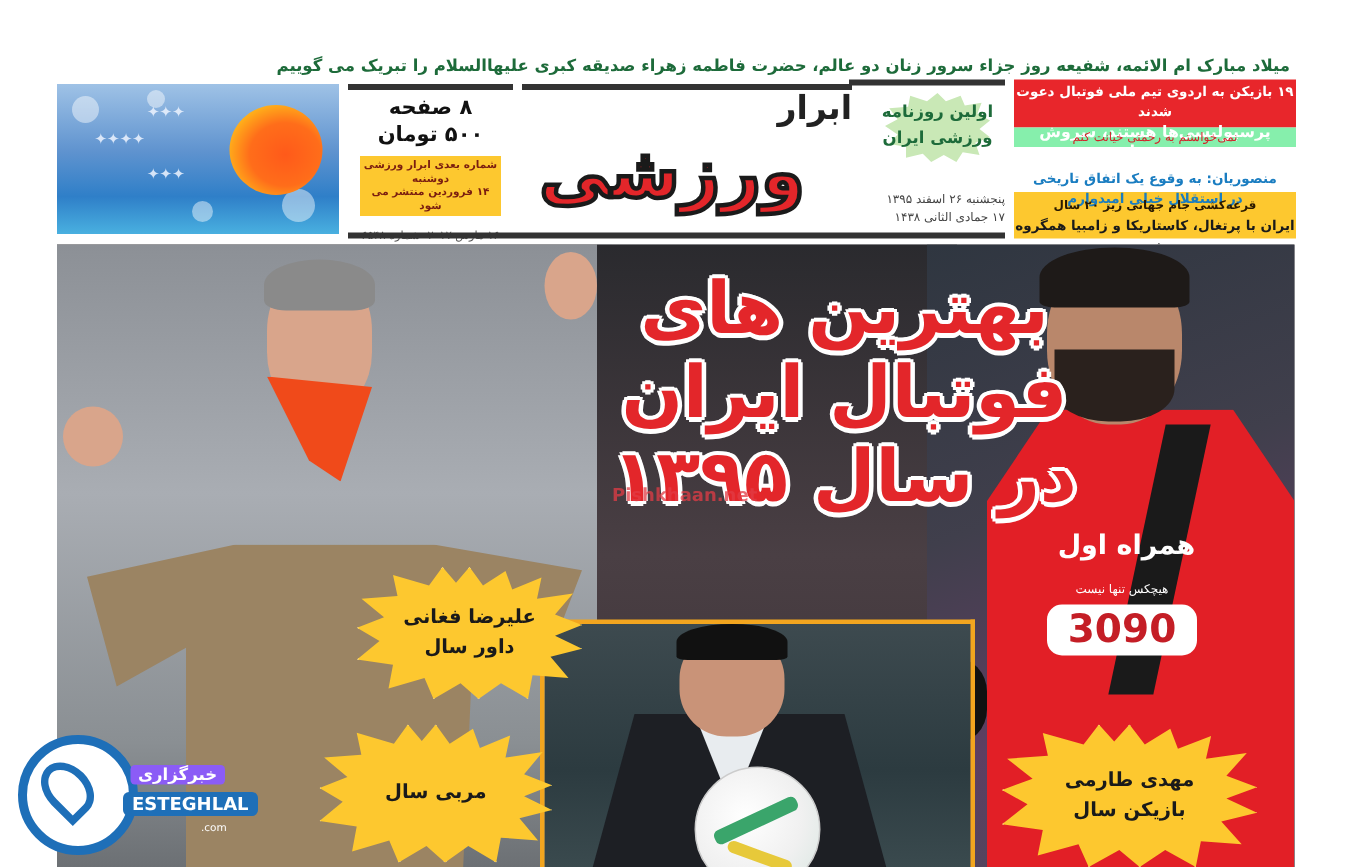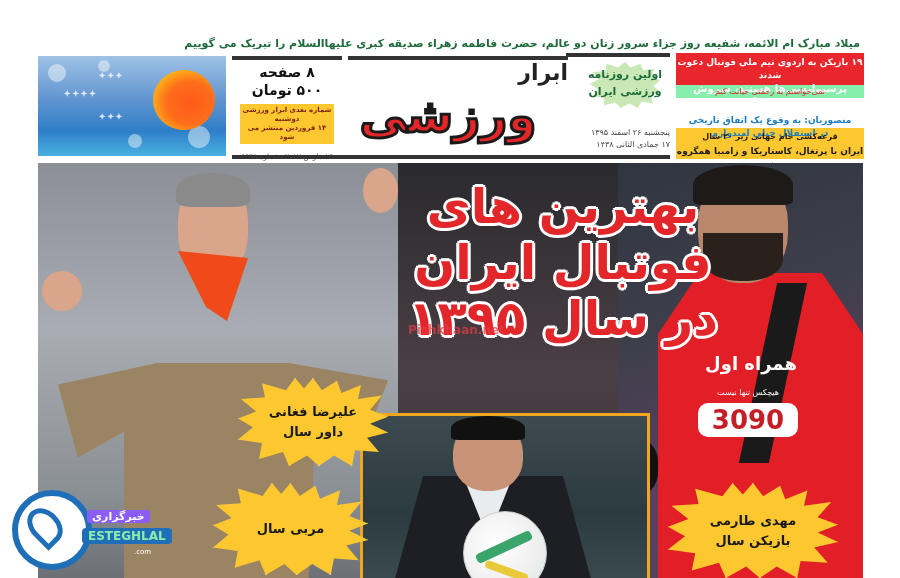--- a/index.html
+++ b/index.html
@@ -75,21 +75,21 @@
     clip-path:polygon(50% 0,56% 14%,66% 3%,69% 17%,82% 8%,80% 24%,96% 20%,88% 36%,100% 44%,88% 52%,100% 62%,86% 68%,94% 84%,78% 82%,76% 100%,64% 88%,54% 100%,46% 88%,34% 100%,30% 84%,14% 92%,16% 74%,0 70%,10% 56%,0 46%,12% 38%,2% 24%,18% 22%,16% 6%,32% 14%,38% 0,44% 12%);
     box-shadow:0 0 0 2px #fff;}
   .burst-ref{left:200px;top:215px;width:150px;height:88px;}
   .burst-coach{left:175px;top:320px;width:155px;height:92px;}
   .burst-player{left:630px;top:320px;width:170px;height:95px;}
   
   .esteghlal{left:12px;top:490px;width:95px;height:88px;}
   .es-circle{position:absolute;left:0;top:0;width:80px;height:80px;border-radius:50%;background:#ffffff;border:6px solid #1e6fb8;box-sizing:border-box;}
   .es-inner{position:absolute;left:18px;top:16px;width:30px;height:40px;border:5px solid #1e6fb8;border-radius:50% 50% 50% 0;transform:rotate(-45deg);box-sizing:border-box;}
   .es-badge-top{position:absolute;left:75px;top:20px;background:#8b5cf6;color:#fff;font-size:11px;font-weight:bold;padding:0 5px;border-radius:3px;direction:rtl;white-space:nowrap;}
-  .es-badge{position:absolute;left:70px;top:38px;background:#1e6fb8;color:#86efac;font-size:12px;font-weight:bold;padding:1px 6px;border-radius:4px;white-space:nowrap;font-family:"DejaVu Sans",sans-serif;}
+  .es-badge{position:absolute;left:70px;top:38px;background:#1e6fb8;color:#ffffff;font-size:12px;font-weight:bold;padding:1px 6px;border-radius:4px;white-space:nowrap;font-family:"DejaVu Sans",sans-serif;}
   .es-com{position:absolute;left:122px;top:58px;color:#fff;font-size:7px;}
 </style>
 </head>
 <body>
 
 <div class="abs greeting">میلاد مبارک ام الائمه، شفیعه روز جزاء سرور زنان دو عالم، حضرت فاطمه زهراء صدیقه کبری علیهاالسلام را تبریک می گوییم</div>
 
 <div class="abs card">
   <div class="bubble" style="left:10px;top:8px;width:18px;height:18px;"></div>
   <div class="bubble" style="left:60px;top:4px;width:12px;height:12px;"></div>

